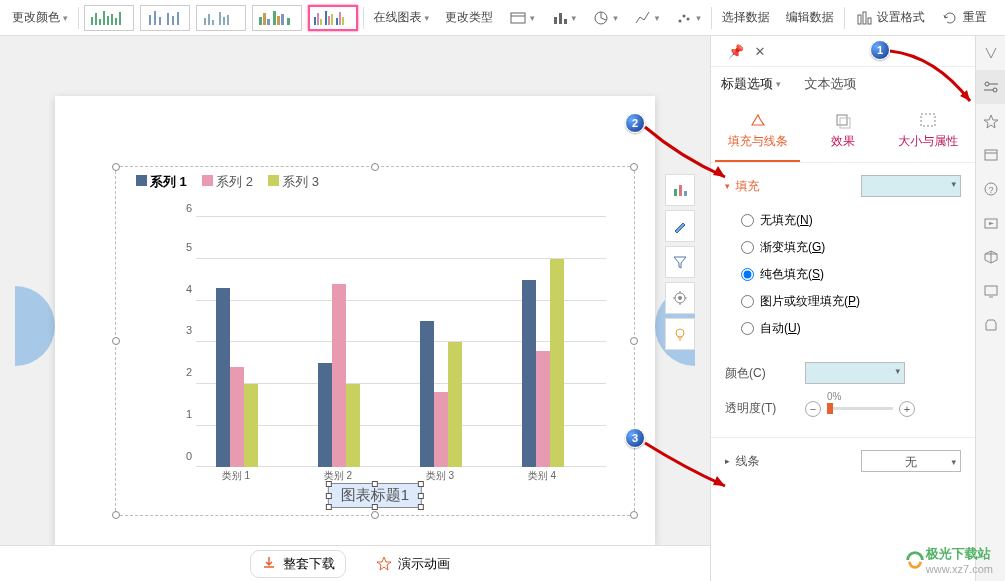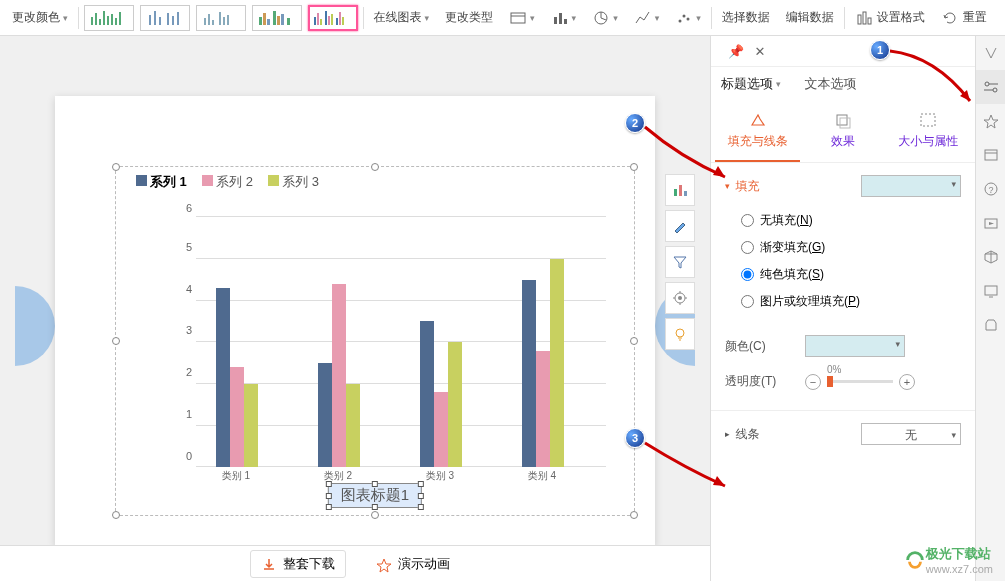--- a/index.html
+++ b/index.html
@@ -47,21 +47,21 @@
 
 .panel { position: absolute; top: 36px; right: 30px; width: 265px; bottom: 0; background: #fff; border-left: 1px solid #ddd; font-size: 12px; }
 .phead { display: flex; align-items: center; padding: 6px 10px; border-bottom: 1px solid #eee; }
 .phead .ttl { flex: 1; color: #333; }
 .phead .wico { width: 18px; height: 18px; margin-left: 6px; cursor: pointer; display: flex; align-items: center; justify-content: center; color: #666; font-size: 13px; }
 .ptabs { display: flex; padding: 8px 10px 0; gap: 24px; }
 .ptab { font-size: 13px; padding-bottom: 6px; cursor: pointer; color: #555; display: flex; align-items: center; }
 .ptab .car { font-size: 9px; margin-left: 3px; color: #888; }
 .ptab.active { color: #222; font-weight: 500; }
 .subtabs { display: flex; padding: 12px 4px 0; border-bottom: 1px solid #eee; }
-.subtab { flex: 1; text-align: center; font-size: 12px; padding-bottom: 10px; cursor: pointer; color: #6d28d9; }
+.subtab { flex: 1; text-align: center; font-size: 12px; padding-bottom: 10px; cursor: pointer; color: #be185d; }
 .subtab.active { color: #e86030; border-bottom: 2px solid #e86030; }
 .subtab .sico { display: block; margin: 0 auto 4px; width: 20px; height: 18px; }
 
 .section { padding: 12px 14px; }
 .sectHead { display: flex; align-items: center; color: #e86030; font-size: 12px; margin-bottom: 6px; cursor: pointer; }
 .sectHead.collapsed { color: #555; }
 .sectHead .tri { font-size: 9px; margin-right: 6px; }
 .colorbox { width: 100px; height: 22px; border: 1px solid #bbb; background: #d5ecf0; margin-left: auto; cursor: pointer; position: relative; }
 .colorbox::after { content: "▾"; position: absolute; right: 4px; top: 3px; font-size: 9px; color: #666; }
 
@@ -81,21 +81,21 @@
 .slthumb { position: absolute; left: 0; top: -4px; width: 6px; height: 11px; background: #e86030; }
 .slval { position: absolute; left: 0; top: -16px; font-size: 10px; color: #888; }
 .selbox { width: 100px; height: 22px; border: 1px solid #bbb; text-align: center; line-height: 22px; cursor: pointer; position: relative; }
 .selbox::after { content: "▾"; position: absolute; right: 4px; top: 0; font-size: 9px; color: #666; }
 
 .rrail { position: absolute; top: 36px; right: 0; width: 30px; bottom: 0; background: #f4f4f4; border-left: 1px solid #ddd; }
 .rrail .ri { width: 30px; height: 34px; display: flex; align-items: center; justify-content: center; cursor: pointer; color: #777; }
 .rrail .ri.active { background: #e8e8e8; }
 
 .footer { position: absolute; bottom: 0; left: 0; right: 295px; height: 36px; display: flex; align-items: center; justify-content: center; gap: 20px; background: #fff; border-top: 1px solid #ddd; font-size: 13px; }
-.footer .fb { display: flex; align-items: flex-end; gap: 6px; cursor: pointer; padding: 4px 10px; border: 1px solid #ddd; border-radius: 3px; }
+.footer .fb { display: flex; align-items: flex-start; gap: 6px; cursor: pointer; padding: 4px 10px; border: 1px solid #ddd; border-radius: 9px; }
 
 .badge { position: absolute; width: 20px; height: 20px; background: radial-gradient(circle at 30% 30%, #6af, #138); border-radius: 50%; color: #fff; font-size: 11px; font-weight: bold; display: flex; align-items: center; justify-content: center; border: 1px solid #fff; box-shadow: 0 1px 2px rgba(0,0,0,0.3); z-index: 50; }
 .arrow { position: absolute; z-index: 45; pointer-events: none; }
 
 .watermark { position: absolute; right: 12px; bottom: 6px; font-size: 13px; color: #888; z-index: 60; display:flex; align-items:center; }
 .watermark .wm1 { color:#53b267; font-weight:bold;}
 .watermark .wm2 { font-size:11px; color:#aaa;}
 .wmicon { width:22px; height:22px; }
 </style>
 </head>
@@ -388,20 +388,24 @@
           <span>渐变填充(<span class="ul">G</span>)</span>
         </label>
       <label class="radio">
           <input type="radio" name="fill" checked="" style="">
           <span>纯色填充(<span class="ul">S</span>)</span>
         </label>
       <label class="radio">
           <input type="radio" name="fill" style="">
           <span>图片或纹理填充(<span class="ul">P</span>)</span>
         </label>
+      <label class="radio">
+          <input type="radio" name="fill" style="">
+          <span>自动(<span class="ul">U</span>)</span>
+        </label>
     </div>
   </div>
 
   <div class="row">
     <div class="lbl">颜色(C)</div>
     <div class="ctrl">
         <div class="pcolor"></div>
       </div>
   </div>
   <div class="row">

